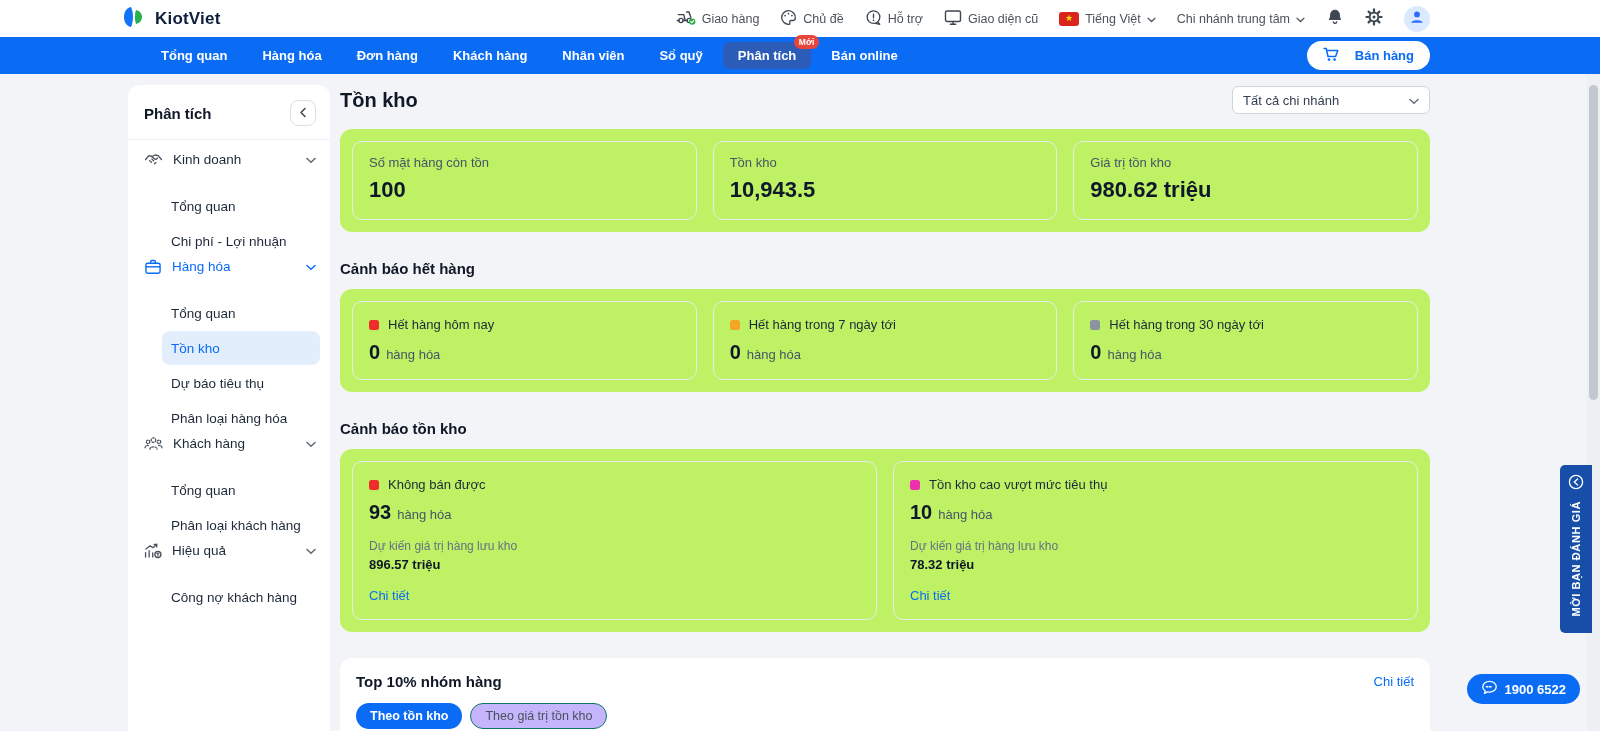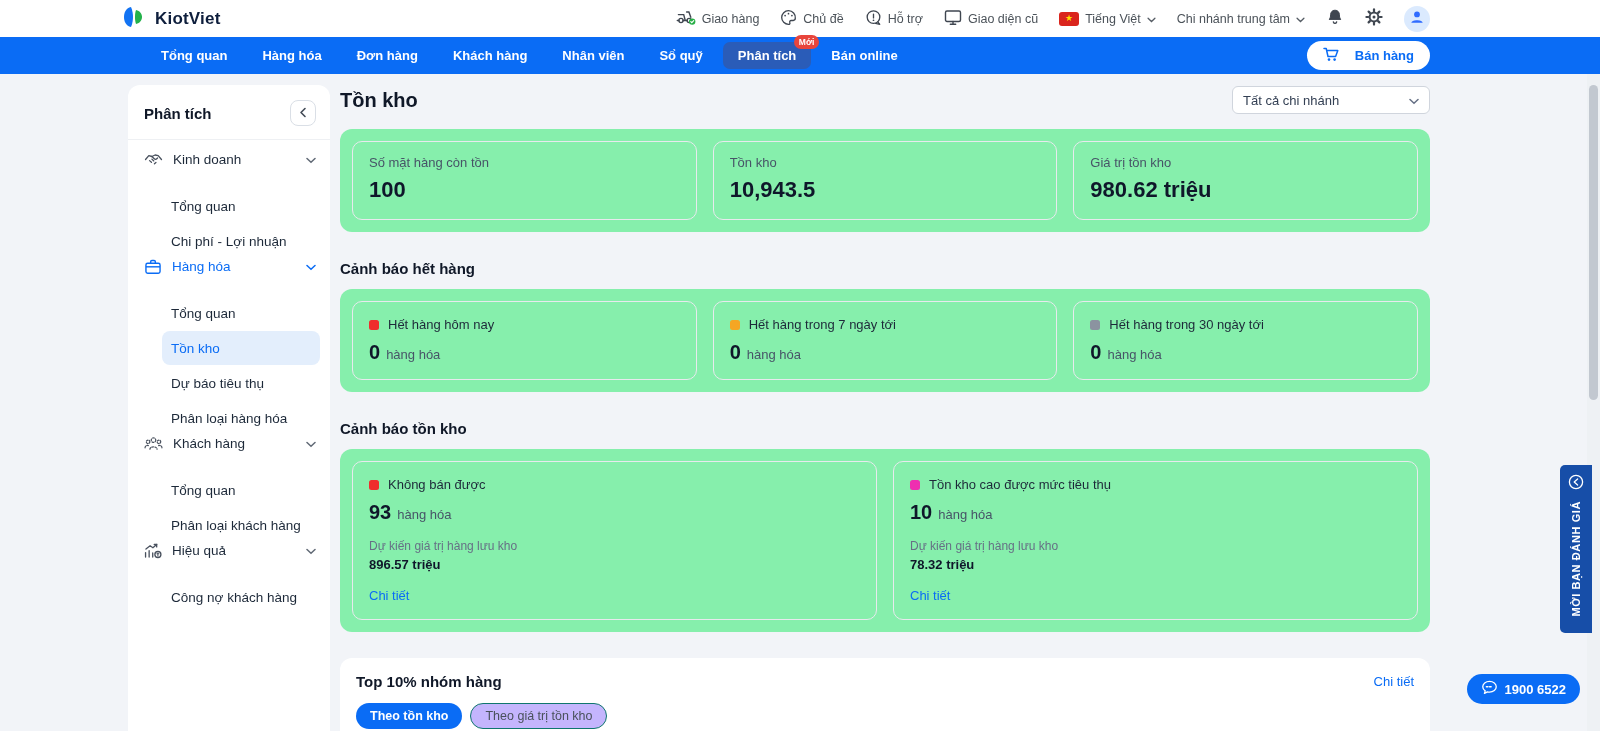--- a/index.html
+++ b/index.html
@@ -40,21 +40,21 @@
   .side-group.hl { color:#0a6cf5; }
   .side-child { display:flex; align-items:center; height:34px; margin:1px 10px 1px 34px; padding-left:9px;
                 font-size:13.5px; color:#1d2939; border-radius:8px; cursor:pointer; }
   .side-child.selected { background:#e3eefc; color:#0a6cf5; }
   
   .main { position:absolute; left:340px; top:85px; width:1090px; }
   .main-head { display:flex; align-items:center; justify-content:space-between; height:30px; margin-bottom:14px; }
   .page-title { font-size:20px; font-weight:bold; color:#101828; }
   .branch-select { width:198px; height:28px; background:#fff; border:1px solid #d0d5dd; border-radius:6px;
                    display:flex; align-items:center; justify-content:space-between; padding:9px 10px; font-size:13px; color:#344054; cursor:pointer; }
-  .panel { background:#86efac; border-radius:12px; padding:12px; display:flex; gap:16px; }
+  .panel { background:#bef264; border-radius:12px; padding:12px; display:flex; gap:16px; }
   .scard { flex:1; border:1px solid #e7eaee; border-radius:10px; padding:13px 16px 16px; }
   .scard-label { font-size:13px; color:#475467; }
   .scard-value { font-size:22px; font-weight:bold; color:#0f172a; margin-top:7px; }
   .section-title { font-size:15px; font-weight:bold; color:#101828; margin:28px 0 12px; }
   .dot { width:10px; height:10px; border-radius:2.5px; flex:none; }
   .dot-red { background:#f02d2d; } .dot-orange { background:#f5a623; } .dot-gray { background:#8b93a0; } .dot-pink { background:#ee2fb0; }
   .dot-row { display:flex; align-items:center; gap:9px; font-size:13px; color:#1d2939; }
   .val-row { display:flex; align-items:baseline; gap:6px; margin-top:9px; }
   .big-val { font-size:20px; font-weight:bold; color:#0f172a; }
   .unit { font-size:13px; color:#475467; }
@@ -401,21 +401,21 @@
         <span class="big-val">93</span>
         <span class="unit">hàng hóa</span>
       </div>
       <div class="sub-label">Dự kiến giá trị hàng lưu kho</div>
       <div class="sub-value">896.57 triệu</div>
       <a class="detail-link">Chi tiết</a>
     </div>
     <div class="acard tall">
       <div class="dot-row">
         <span class="dot dot-pink"></span>
-        <span>Tồn kho cao được mức tiêu thụ</span>
+        <span>Tồn kho cao vượt mức tiêu thụ</span>
       </div>
       <div class="val-row">
         <span class="big-val">10</span>
         <span class="unit">hàng hóa</span>
       </div>
       <div class="sub-label">Dự kiến giá trị hàng lưu kho</div>
       <div class="sub-value">78.32 triệu</div>
       <a class="detail-link">Chi tiết</a>
     </div>
   </div>

